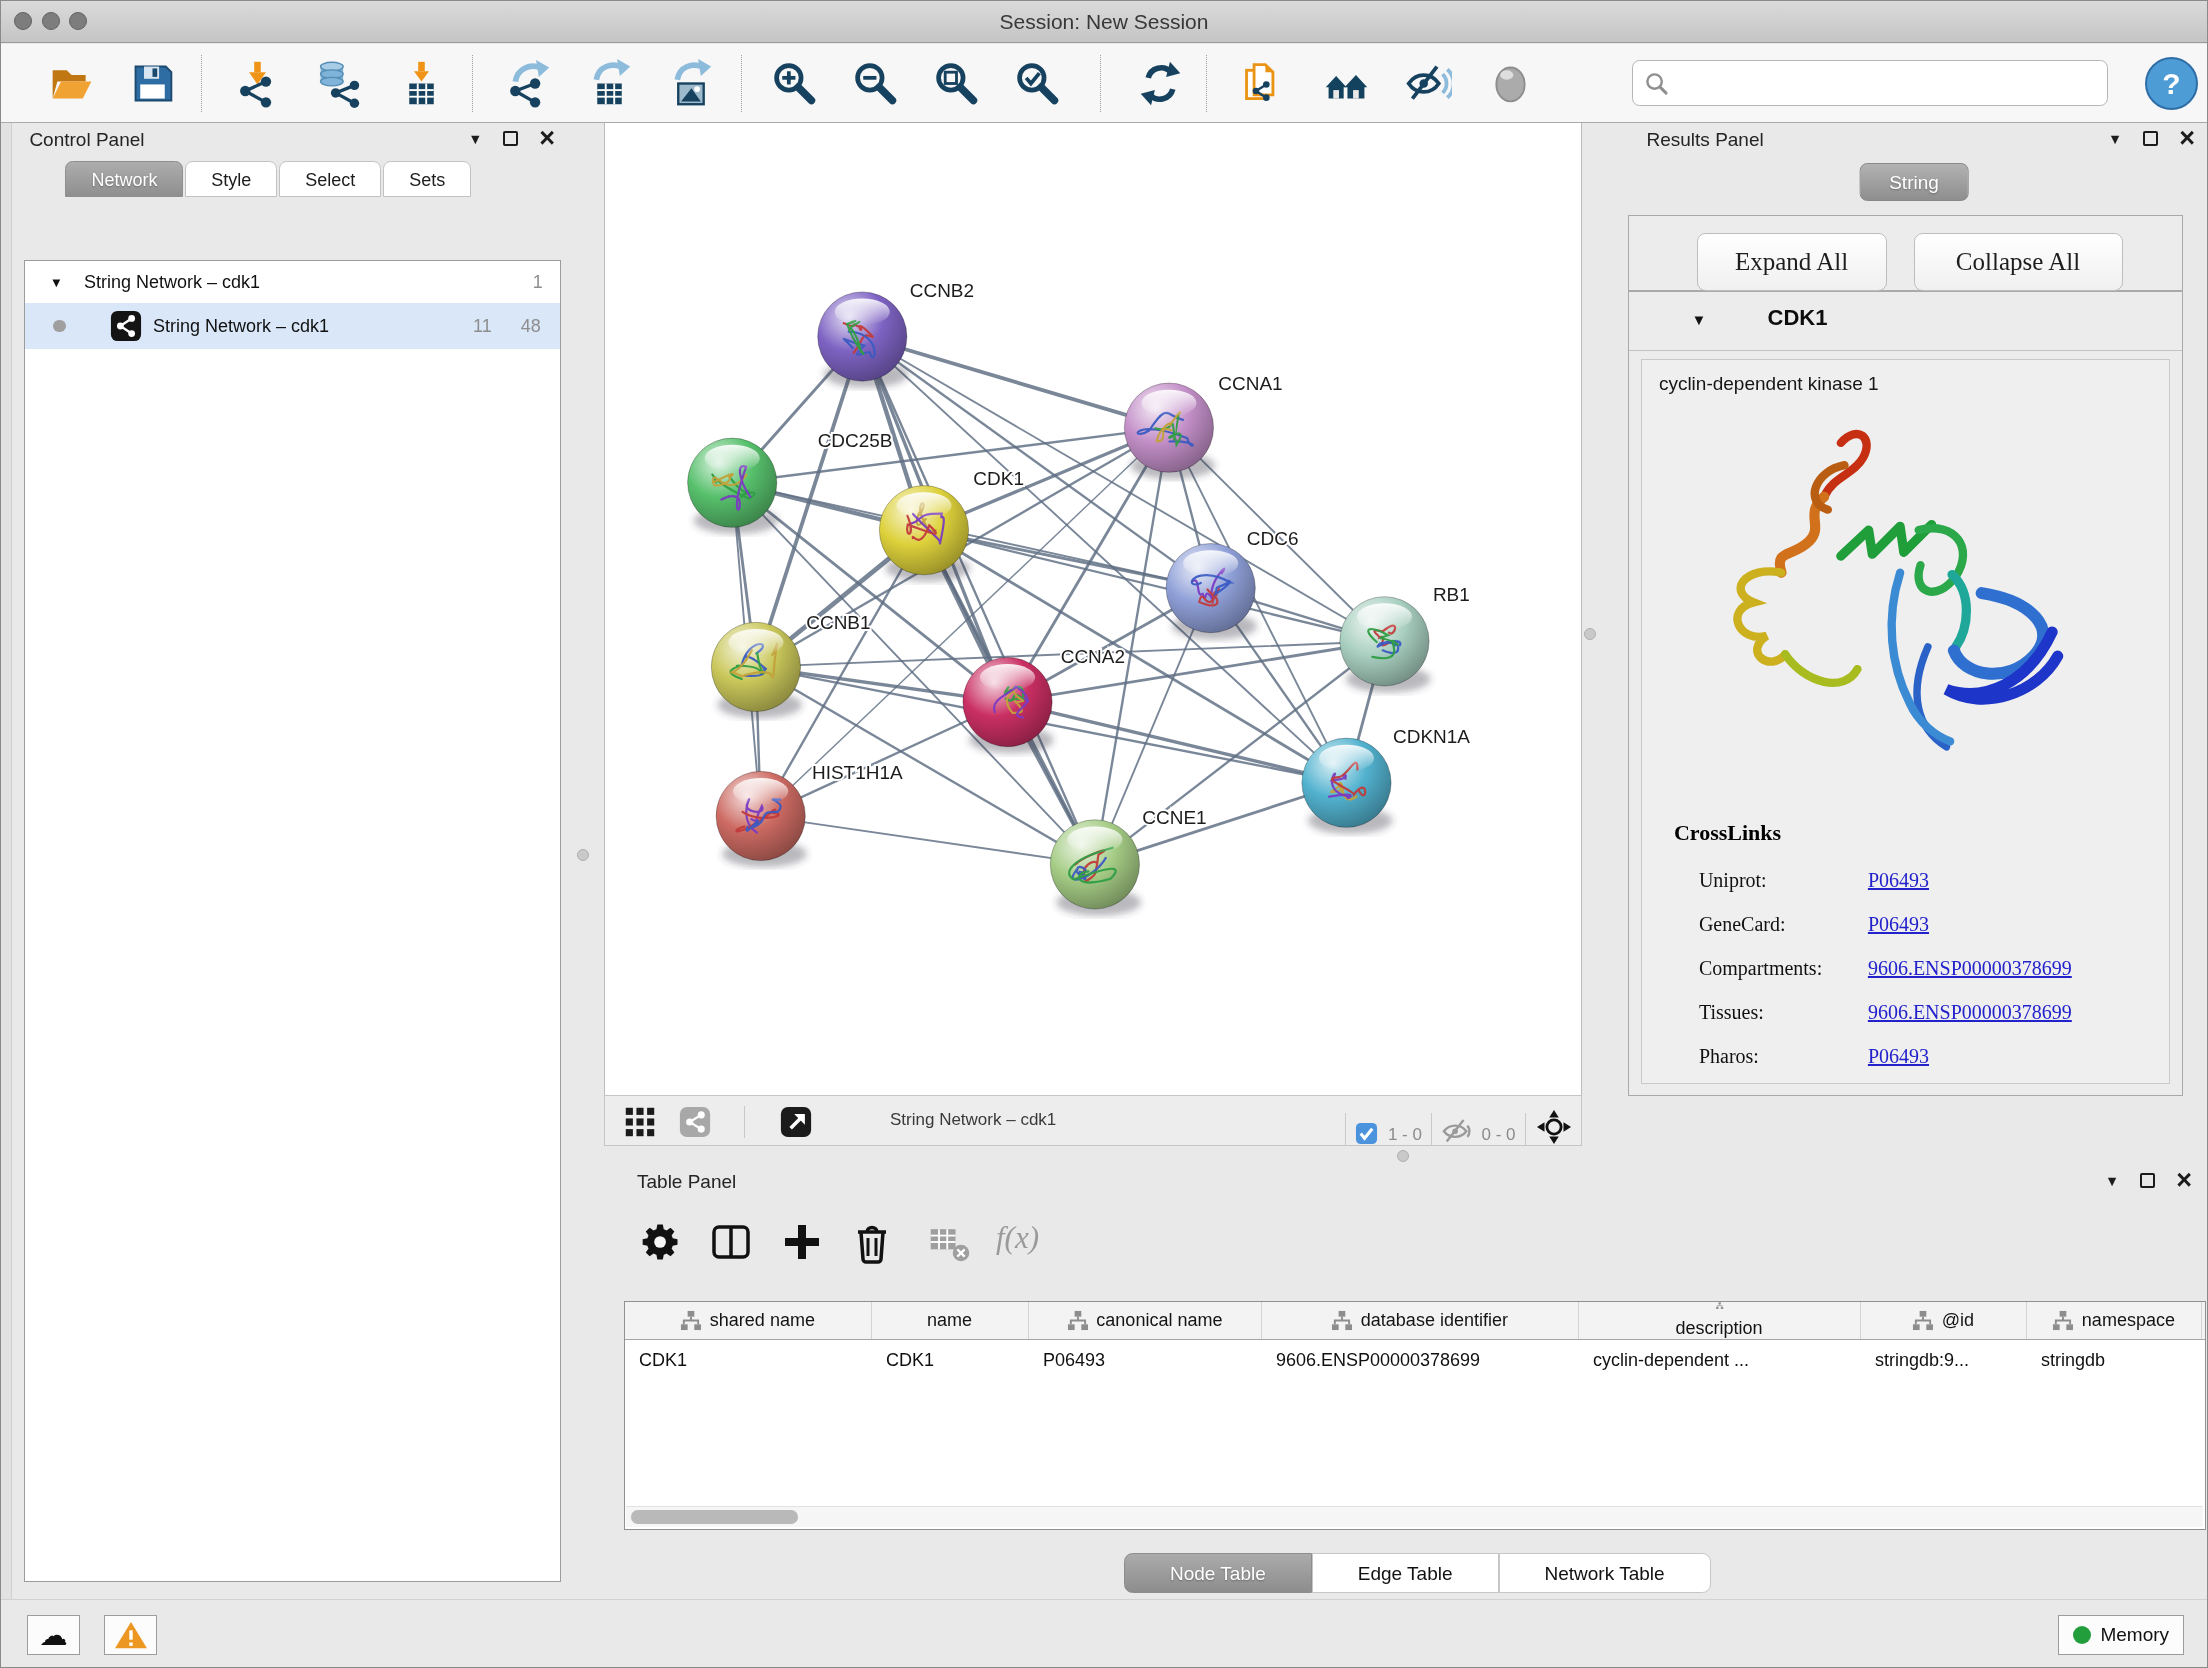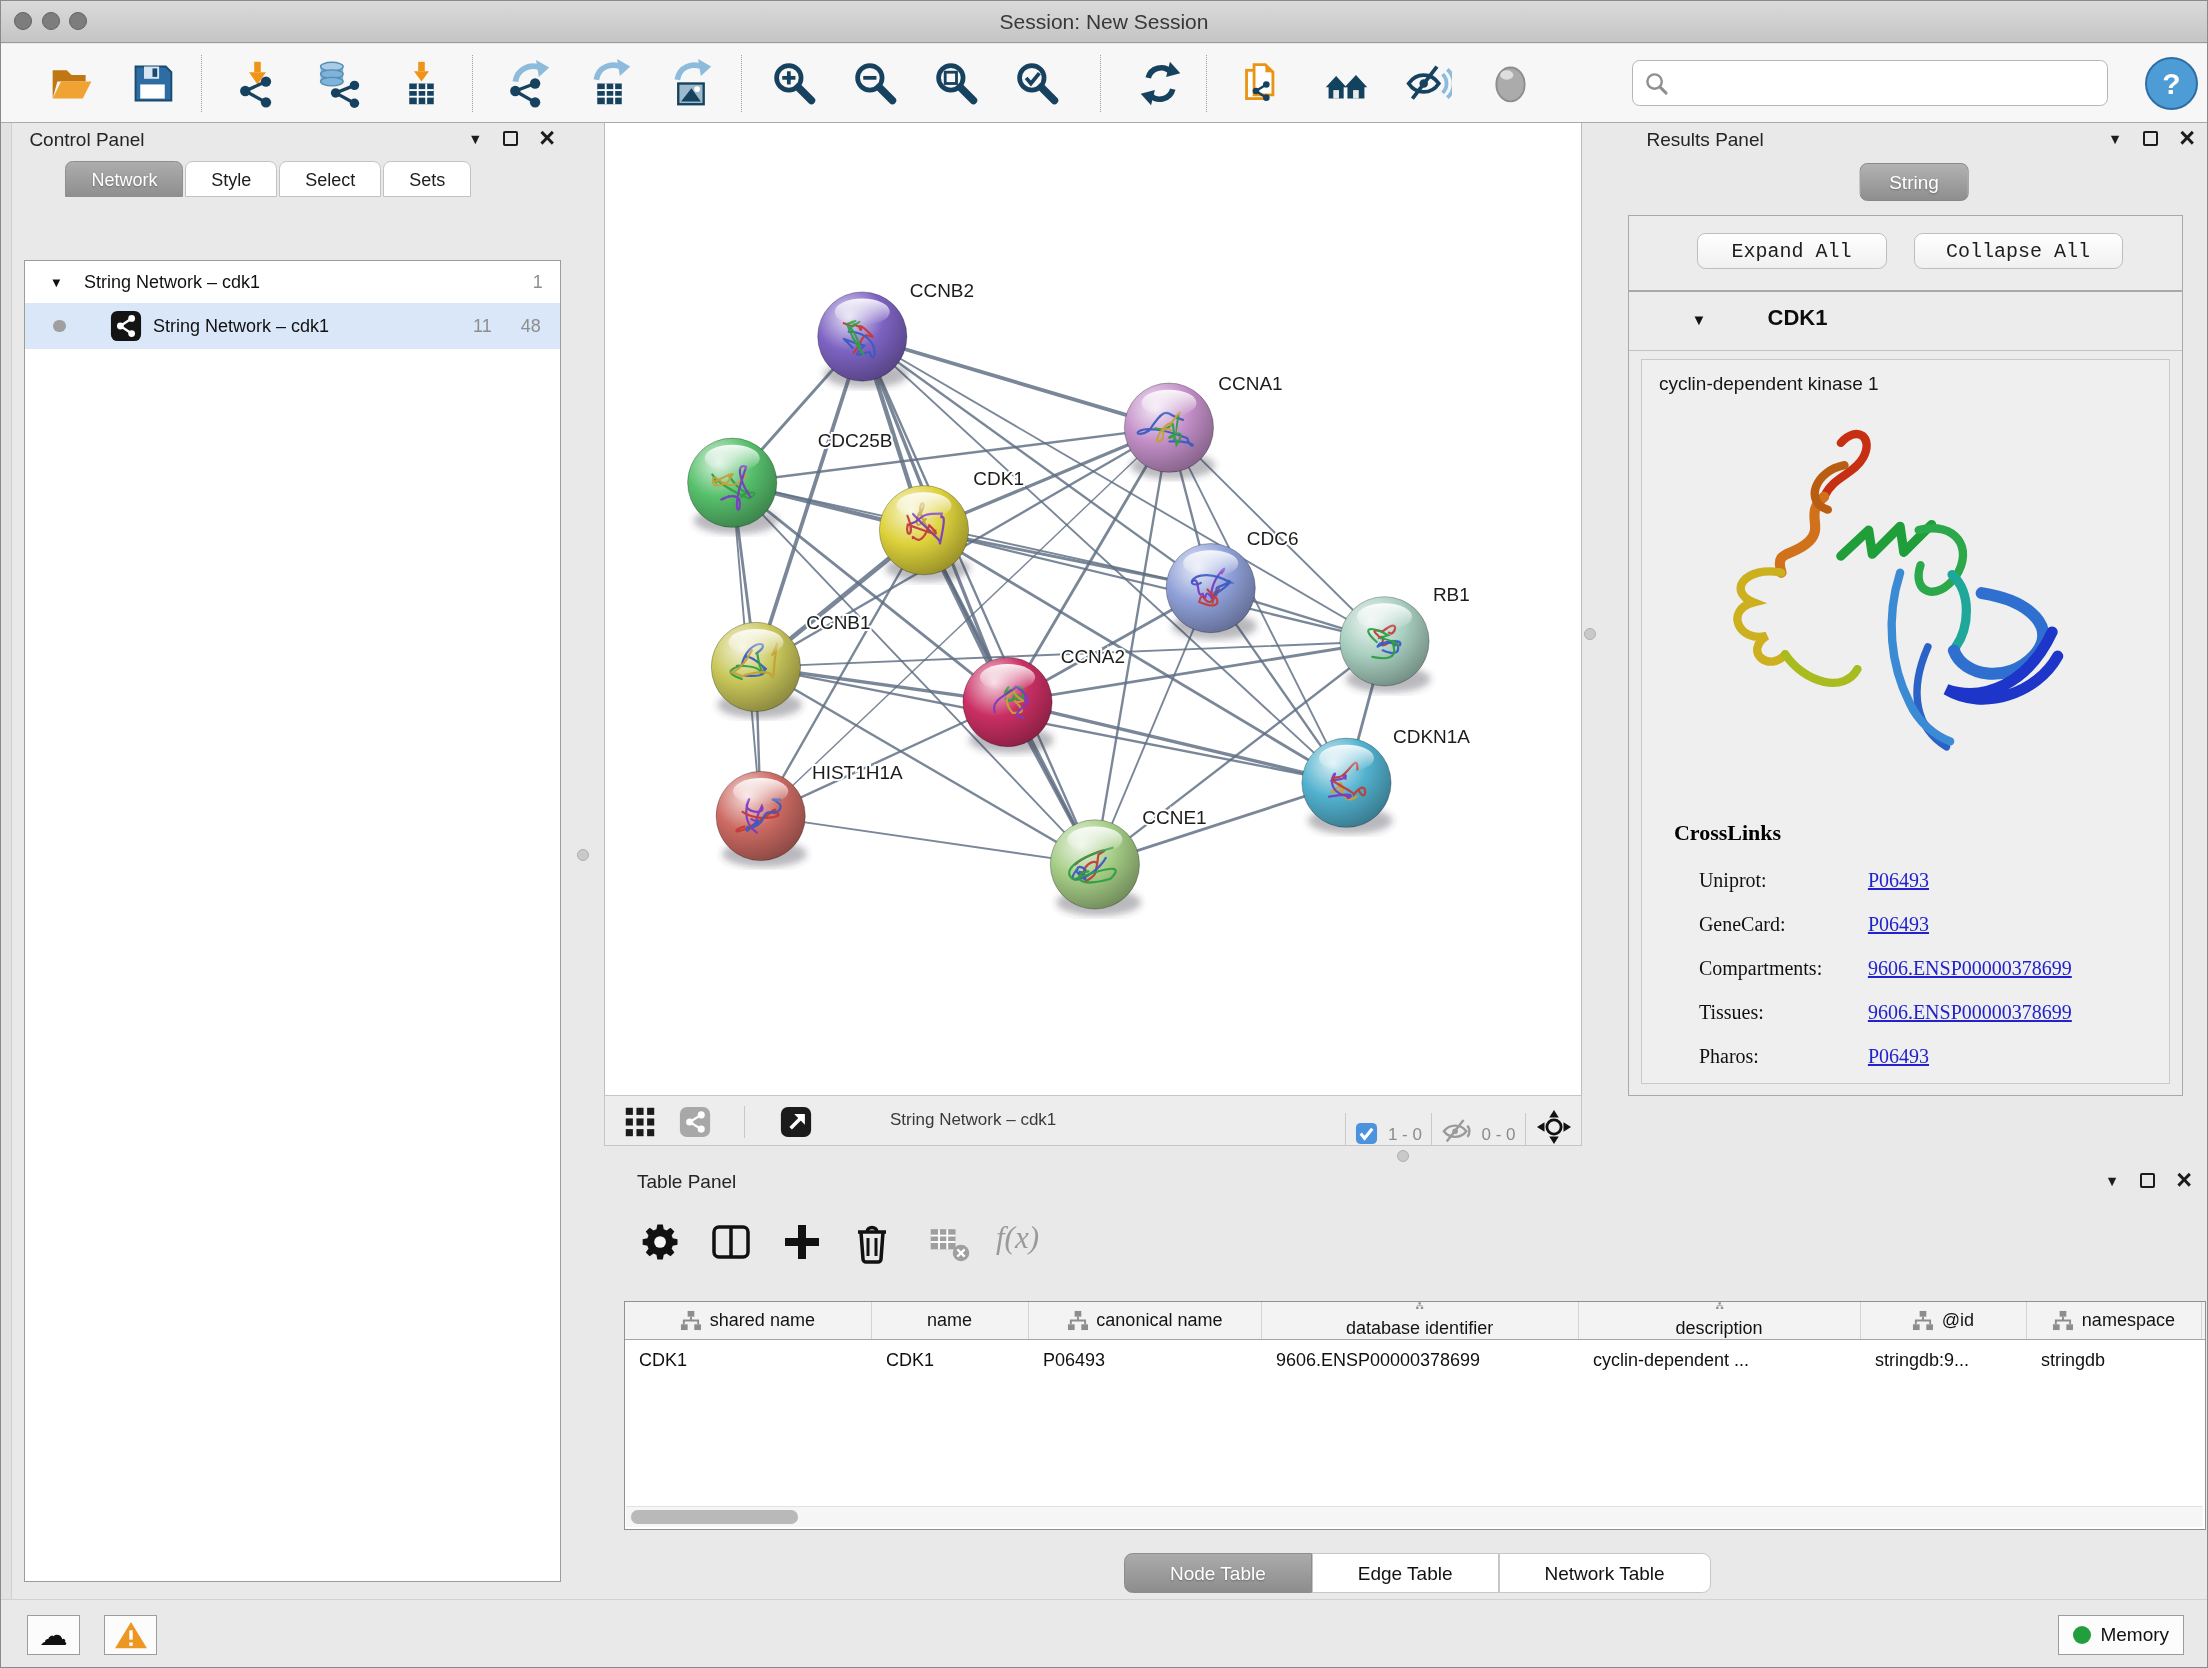--- a/index.html
+++ b/index.html
@@ -62,21 +62,21 @@
   .nt-right{position:absolute;right:9.5px;top:0;height:49px;display:flex;align-items:flex-end;gap:9.5px;color:#8b8b8b;font-size:17px}
   .vsep{width:1px;height:32px;background:#c9c9c9}
   .split-dot{position:absolute;width:12.4px;height:12.4px;border-radius:50%;background:#c9c9c9;border:1px solid #b0b0b0}
 
   
   .results-panel{position:absolute;left:1617px;top:122px;width:592px;height:1041px}
   .rp-title{position:absolute;left:28.5px;top:5.7px}
   .rp-icons{right:15px;top:7.6px}
   .rp-tab{position:absolute;left:50%;transform:translateX(-50%);top:40px;height:38px;line-height:38px;padding:0 28.5px;font-size:19px;color:#fff;background:linear-gradient(#b2b2b2,#8e8e8e);border:1px solid #898989;border-radius:7.6px;text-shadow:0 1px 1.9px rgba(0,0,0,.3)}
   .rp-box1{position:absolute;left:9.5px;right:27px;top:92px;height:76px;background:#ececec;border:1.9px solid #a9a9a9}
-  .rp-btn{position:absolute;top:17px;height:36px;border:1.9px solid #bdbdbd;border-radius:8.6px;background:linear-gradient(#ffffff,#f0f0f0);font-size:20px;color:#1d1d1d;font-family:Liberation Mono, monospace;cursor:pointer}
+  .rp-btn{position:absolute;top:17px;height:58px;border:1.9px solid #bdbdbd;border-radius:8.6px;background:linear-gradient(#ffffff,#f0f0f0);font-size:25px;color:#1d1d1d;font-family:Liberation Serif, serif;cursor:pointer}
   .rp-expand{left:68px;width:190px}
   .rp-collapse{left:285px;width:209px}
   .rp-box2{position:absolute;left:9.5px;right:27px;top:168px;height:805px;background:#ececec;border:1.9px solid #a9a9a9}
   .rp-gene-row{position:absolute;left:0;right:0;top:0;height:59px;border-bottom:1px solid #c2c2c2}
   .rp-gene-caret{position:absolute;left:63px;top:19px;font-size:15px;color:#111;cursor:pointer}
   .rp-gene{position:absolute;left:139px;top:13.3px;font-size:22px;font-weight:bold;color:#0d0d0d}
   .rp-inner{position:absolute;left:12.4px;right:12.4px;top:67px;bottom:11.4px;background:#efefef;border:1px solid #c9c9c9}
   .rp-desc{position:absolute;left:17px;top:13.3px;font-size:19px;color:#161616}
   .protein{position:absolute;left:38px;top:57px;width:418px;height:380px}
   .cl-title{position:absolute;left:32px;top:460px;font-family:"Liberation Serif",serif;font-weight:bold;font-size:22px;color:#000}
@@ -687,21 +687,21 @@
           </div>
           <div class="th" style="width: 233px;">
             <svg width="21" height="21" viewBox="0 0 22 22">
               <rect x="8" y="1" width="7" height="6" fill="#8d8d8d"></rect>
               <path d="M11.5 7 V11 M4 15 V11 H19 V15" stroke="#8d8d8d" stroke-width="2" fill="none"></path>
               <rect x="1" y="15" width="7" height="6" fill="#8d8d8d"></rect>
               <rect x="15" y="15" width="7" height="6" fill="#8d8d8d"></rect>
             </svg>
             <span>canonical name</span>
           </div>
-          <div class="th" style="width: 317px; flex-direction: column;">
+          <div class="th" style="width: 317px;">
             <svg width="21" height="21" viewBox="0 0 22 22">
               <rect x="8" y="1" width="7" height="6" fill="#8d8d8d"></rect>
               <path d="M11.5 7 V11 M4 15 V11 H19 V15" stroke="#8d8d8d" stroke-width="2" fill="none"></path>
               <rect x="1" y="15" width="7" height="6" fill="#8d8d8d"></rect>
               <rect x="15" y="15" width="7" height="6" fill="#8d8d8d"></rect>
             </svg>
             <span>database identifier</span>
           </div>
           <div class="th" style="width: 282px; flex-direction: column;">
             <svg width="21" height="21" viewBox="0 0 22 22">

